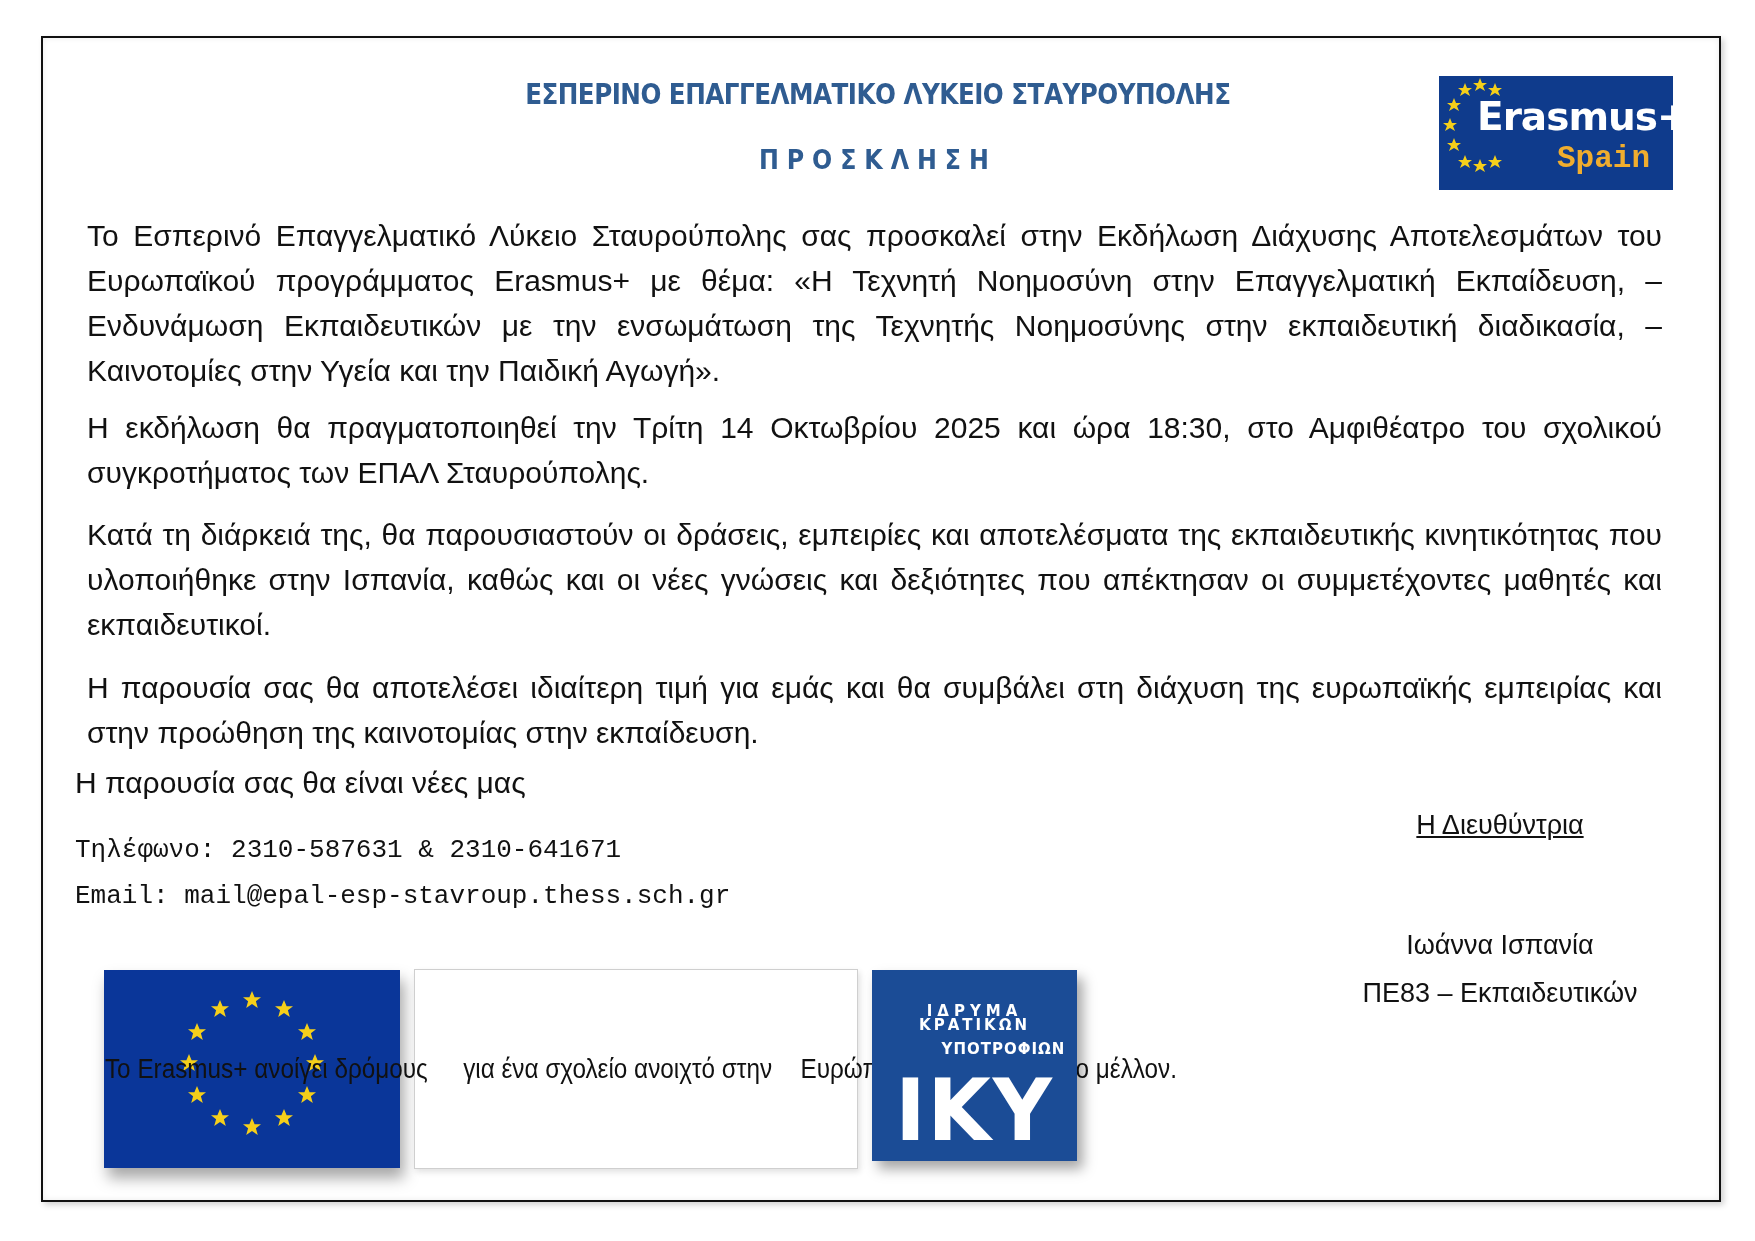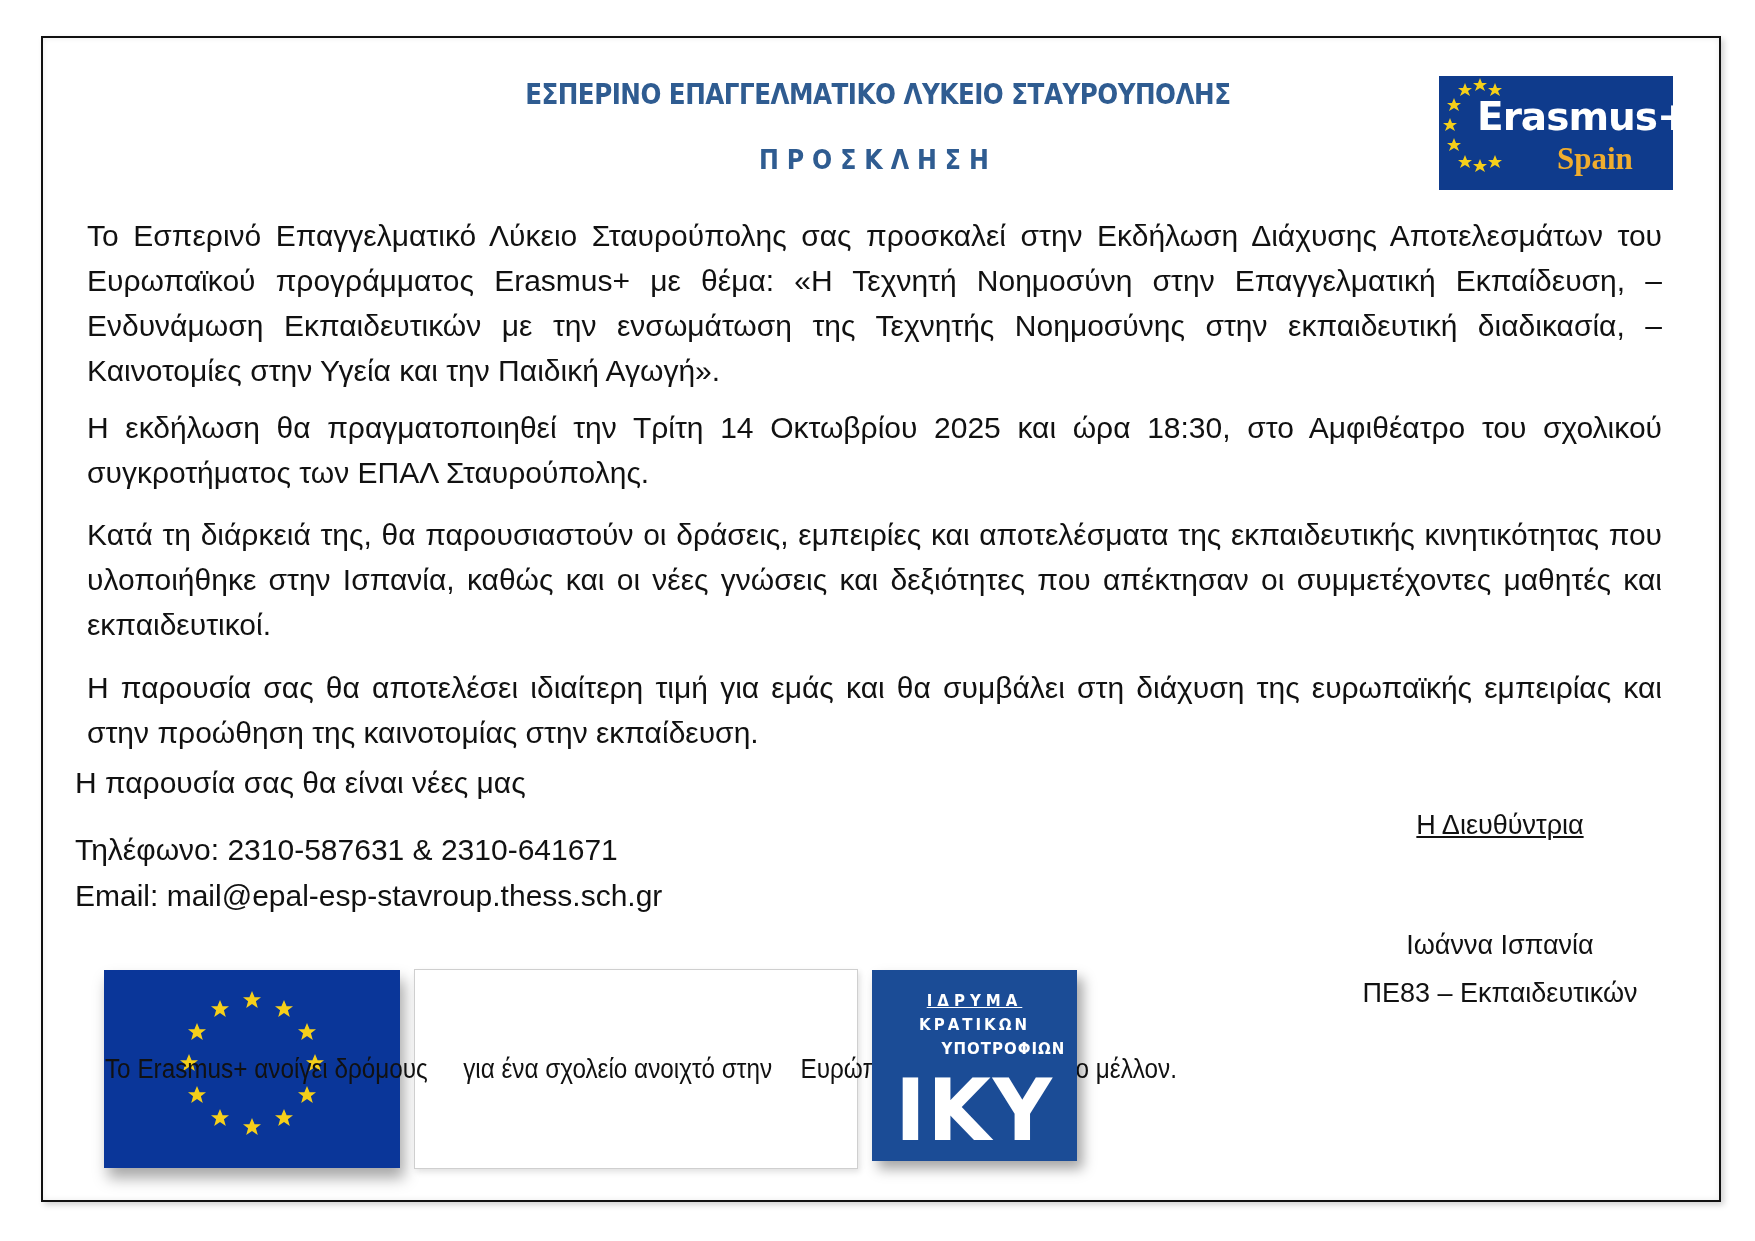--- a/index.html
+++ b/index.html
@@ -3,39 +3,39 @@
 <meta charset="utf-8">
 <style>
   html, body { margin:0; padding:0; background:#ffffff; }
   body { width:1755px; height:1241px; position:relative; overflow:hidden; font-family:"Liberation Sans", sans-serif; color:#111; }
   .frame { position:absolute; left:41px; top:36px; width:1676px; height:1162px; border:2px solid #111; box-shadow:3px 3px 6px rgba(0,0,0,0.18), inset 0 0 6px rgba(0,0,0,0.08); background:#fff; }
   .school-title { position:absolute; left:0; width:1755px; top:78px; text-align:center; font-family:"DejaVu Sans", sans-serif; font-weight:bold; font-size:28px; color:#2f5c91; letter-spacing:-0.6px; transform:scaleX(0.88); transform-origin:880px 0; }
   .invitation-title { position:absolute; left:0; width:1755px; top:144px; text-align:center; font-family:"DejaVu Sans", sans-serif; font-weight:bold; font-size:27px; color:#2f5c91; letter-spacing:9px; transform:scaleX(0.88); transform-origin:880px 0; }
   .erasmus-logo { position:absolute; left:1439px; top:76px; width:234px; height:114px; background:#0f3b8c; overflow:hidden; }
   .erasmus-logo .stars { position:absolute; left:0; top:0; width:234px; height:114px; }
   .erasmus-logo .brand { position:absolute; left:38px; top:18px; font-family:"DejaVu Sans", sans-serif; font-weight:bold; color:#fff; font-size:39px; letter-spacing:-1px; }
-  .erasmus-logo .country { position:absolute; left:118px; top:65px; font-family:Liberation Serif, serif; font-weight:bold; color:#f0ad2e; font-size:31px; }
+  .erasmus-logo .country { position:absolute; left:118px; top:65px; font-family:Liberation Mono, monospace; font-weight:bold; color:#f0ad2e; font-size:31px; }
   .body-text { position:absolute; left:75px; width:1599px; font-size:30px; line-height:45px; text-align:justify; color:#111; }
   .body-text p { margin:12px; }
   .para1 { top:201px; }
   .para2 { top:393px; }
   .para3 { top:500px; }
   .para4 { top:653px; }
   .closing { position:absolute; left:75px; top:763px; font-size:30px; line-height:40px; }
-  .contact { position:absolute; left:75px; top:827px; font-size:30px; line-height:46px; }
+  .contact { position:absolute; left:75px; top:827px; font-size:26px; line-height:46px;font-family:Liberation Mono, monospace; }
   .signature { position:absolute; left:1300px; width:400px; text-align:center; font-size:27px; color:#111; }
   .sig-role { top:810px;text-decoration:underline; }
   .sig-name { top:930px; }
   .sig-title { top:978px; }
   .eu-flag { position:absolute; left:104px; top:970px; width:296px; height:198px; background:#0a3699; box-shadow:4px 10px 14px rgba(0,0,0,0.35); }
   .motto-box { position:absolute; left:414px; top:969px; width:442px; height:198px; border:1px solid #cfcfcf; background:#fff; box-shadow:2px 3px 6px rgba(0,0,0,0.12); display:flex; flex-direction:row; align-items:center; justify-content:center; }
   .motto-box span { display:block; font-size:27px; line-height:47px; color:#111; white-space:nowrap; transform:scaleX(0.9); }
   .iky-logo { position:absolute; left:872px; top:970px; width:205px; height:191px; background:#1b4c96; box-shadow:6px 8px 12px rgba(0,0,0,0.35); color:#fff; font-family:"DejaVu Sans", sans-serif; font-weight:bold; }
   .iky-line { position:absolute; left:0; width:205px; text-align:center; font-size:15px; letter-spacing:5px; }
-  .iky-l1 { top:22px;text-decoration:underline; }
+  .iky-l1 { top:32px; }
   .iky-l2 { top:46px; letter-spacing:3px; }
   .iky-l3 { top:70px; letter-spacing:1px;margin-left:29px; }
   .iky-big { position:absolute; left:0; width:205px; text-align:center; top:90px; font-size:86px; letter-spacing:2px; transform:scaleX(0.95); }
 </style>
 </head>
 <body>
 
 <div class="frame"></div>
 
 <div class="school-title">ΕΣΠΕΡΙΝΟ ΕΠΑΓΓΕΛΜΑΤΙΚΟ ΛΥΚΕΙΟ ΣΤΑΥΡΟΥΠΟΛΗΣ</div>

